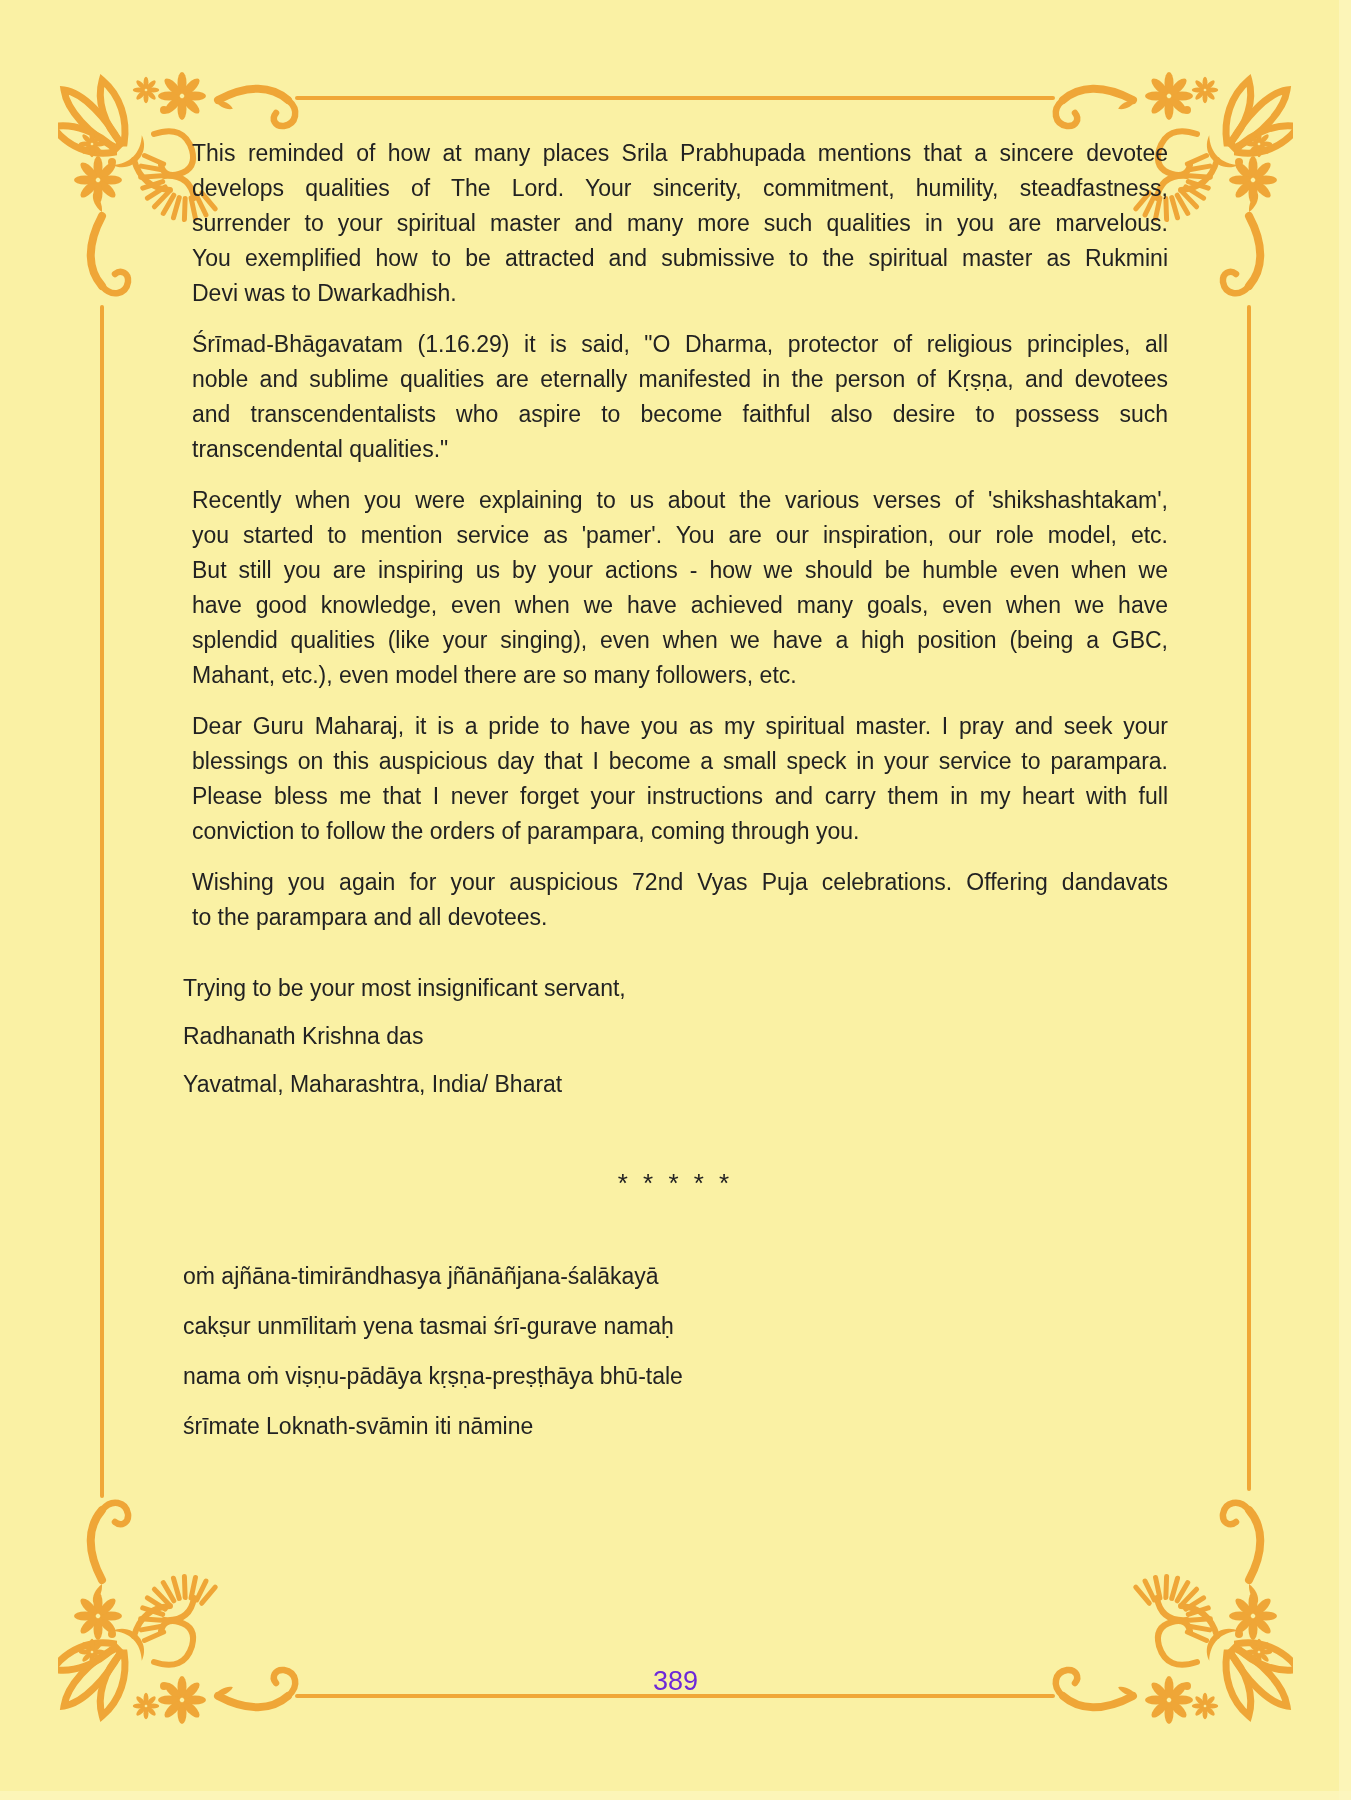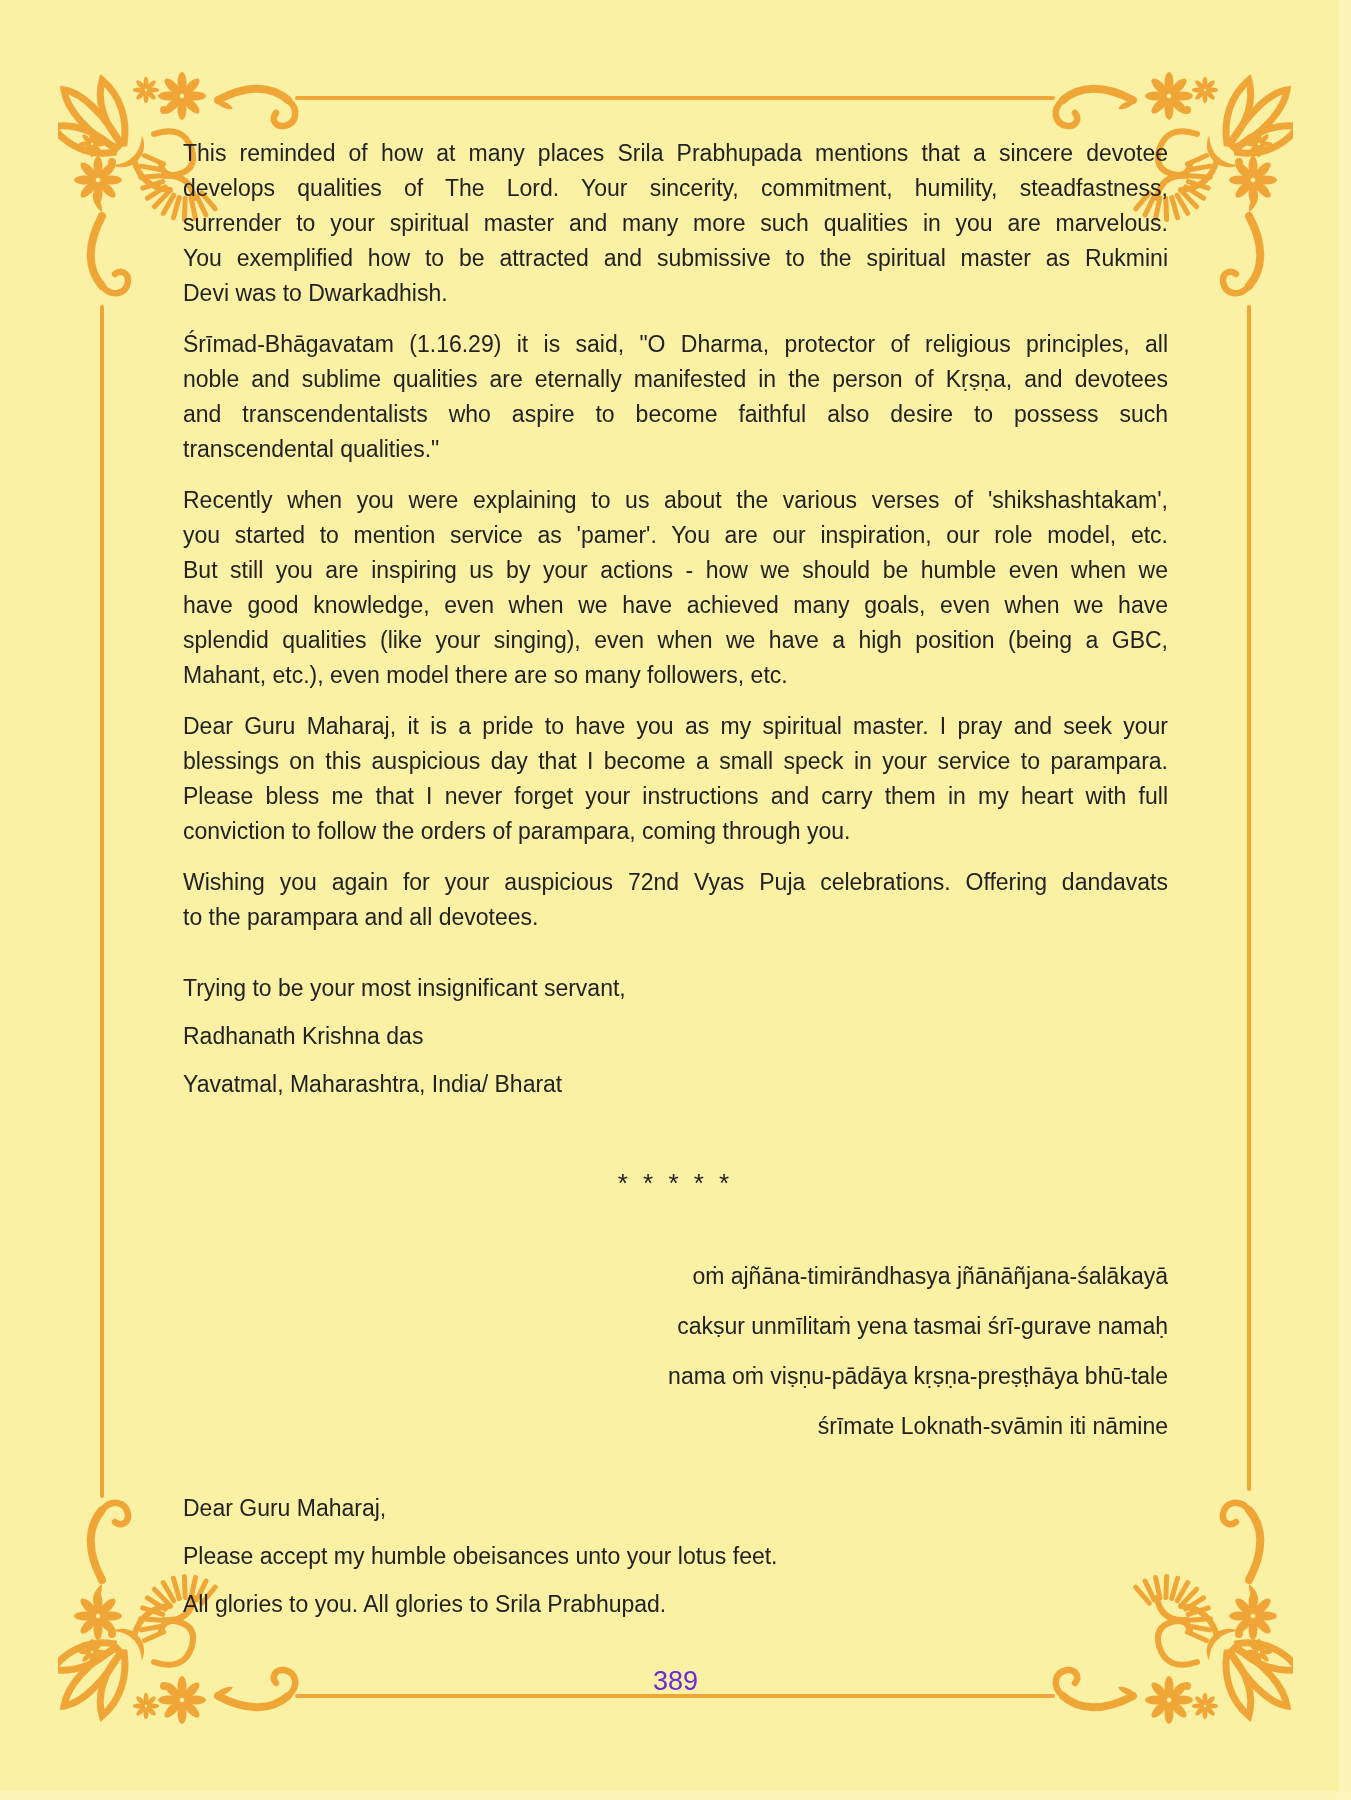--- a/index.html
+++ b/index.html
@@ -31,27 +31,27 @@
 
   
   .content {
     position:absolute;
     left:183px; right:183px; top:0;
     padding-top:136px;
     font-size:23px;
     line-height:35px;
   }
   .para { margin:0 0 16px 0; }
-  .jline { text-align:justify; text-align-last:justify; }
+  .jline { text-align:justify; text-align-last:justify;margin-left:9px; }
   .jline.last { text-align:right; text-align-last:left; }
   .sline { margin:0 0 13px 0; text-align:left; }
   .closing-block { margin-top:36px; }
   .stars { margin-top:64px; margin-bottom:0; text-align:center; font-size:26px; letter-spacing:4px; }
   .verse-block { margin-top:58px; }
-  .vline { margin:0 0 15px 0; text-align:right; }
+  .vline { margin:0 0 15px 0; text-align:left; }
   .salutation-block { margin-top:47px; }
 
   .page-number {
     position:absolute;
     left:0; top:1666px; width:100%;
     text-align:center;
     font-size:27px; line-height:30px;
     color:#6d28d9;
   }
   .defs-holder { position:absolute; width:0; height:0; overflow:hidden; }
@@ -188,23 +188,18 @@
 
     <div class="stars">* * * * *</div>
 
     <div class="verse-block">
       <div class="vline">oṁ ajñāna-timirāndhasya jñānāñjana-śalākayā</div>
       <div class="vline">cakṣur unmīlitaṁ yena tasmai śrī-gurave namaḥ</div>
       <div class="vline">nama oṁ viṣṇu-pādāya kṛṣṇa-preṣṭhāya bhū-tale</div>
       <div class="vline">śrīmate Loknath-svāmin iti nāmine</div>
     </div>
 
-    <div class="salutation-block">
-      <div class="sline">Dear Guru Maharaj,</div>
-      <div class="sline">Please accept my humble obeisances unto your lotus feet.</div>
-      <div class="sline">All glories to you. All glories to Srila Prabhupad.</div>
-    </div>
 
   </div>
 
   <div class="page-number">389</div>
 
 </div>
 
 </body></html>

